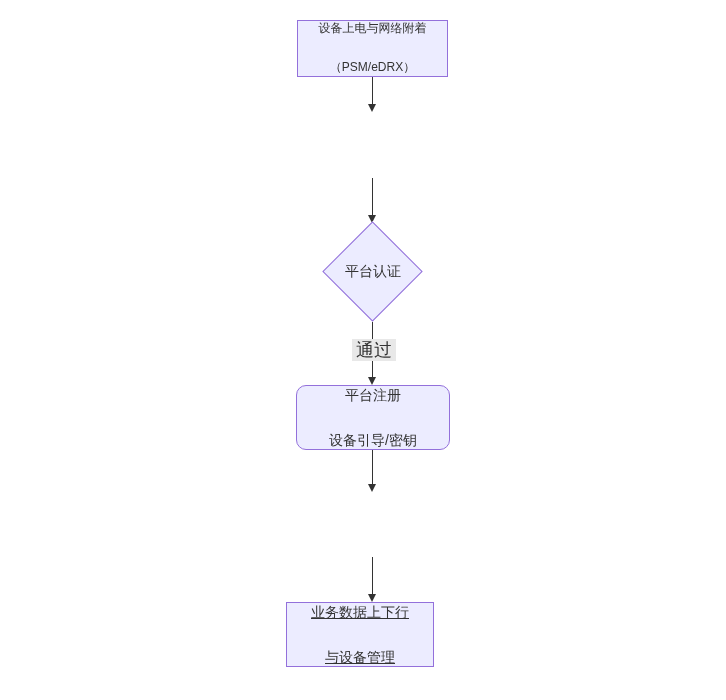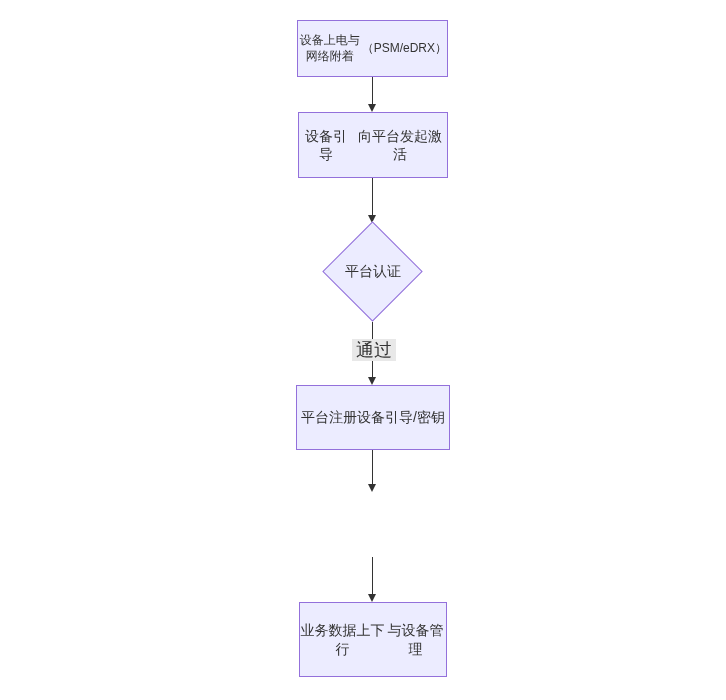--- a/index.html
+++ b/index.html
@@ -11,23 +11,23 @@
     font-family: "Liberation Sans", sans-serif;
     color: var(--text, #333333);
     overflow: hidden;
   }
   .node {
     position: absolute;
     box-sizing: border-box;
     background: var(--node-fill, #ECECFF);
     border: 1.3px solid var(--node-border, #9370DB);
     display: flex;
-    flex-direction: row;
+    flex-direction: column;
     align-items: center;
-    justify-content: center;
+    justify-content: space-between;
     text-align: center;
     font-size: 14px;
     line-height: 1.32;
   }
   .node.small-text { font-size: 12px; }
   .diamond-wrap { position: absolute; left: 322px; top: 221px; width: 102px; height: 102px; font-family: Liberation Mono, monospace; }
   .diamond-shape {
     position: absolute;
     left: 15px; top: 15px;
     width: 71px; height: 71px;
@@ -72,47 +72,43 @@
 <div class="canvas">
 
   <div class="node small-text" style="left:297px; top:20px; width:151px; height:57px;">
     <span>设备上电与网络附着</span>
     <span>（PSM/eDRX）</span>
   </div>
 
   <div class="edge-line" style="left:372px; top:77px; height:27px;"></div>
   <div class="arrowhead" style="left:368px; top:104px;"></div>
 
-  <div class="node" style="left:298px; top:112px; width:150px; height:66px;">
-    <span>设备引导</span>
-    <span>向平台发起激活</span>
-  </div>
 
   <div class="edge-line" style="left:372px; top:178px; height:37px;"></div>
   <div class="arrowhead" style="left:368px; top:215px;"></div>
 
   <div class="diamond-wrap">
     <div class="diamond-shape"></div>
     <span class="diamond-label">平台认证</span>
   </div>
 
   <div class="edge-line" style="left:372px; top:322px; height:55px;"></div>
   <div class="edge-label" style="left:352px; top:339px; width:44px; height:22px;">通过</div>
   <div class="arrowhead" style="left:368px; top:377px;"></div>
 
-  <div class="node" style="left:296px; top:385px; width:154px; height:65px;">
+  <div class="node" style="left:296px; top:385px; width:154px; height:65px;border-radius:10px;">
     <span>平台注册</span>
     <span>设备引导/密钥</span>
   </div>
 
   <div class="edge-line" style="left:372px; top:450px; height:34px;"></div>
   <div class="arrowhead" style="left:368px; top:484px;"></div>
 
 
   <div class="edge-line" style="left:372px; top:557px; height:37px;"></div>
   <div class="arrowhead" style="left:368px; top:594px;"></div>
 
-  <div class="node" style="left:299px; top:602px; width:148px; height:75px;">
+  <div class="node" style="left:286px; top:602px; width:148px; height:65px;text-decoration:underline;">
     <span>业务数据上下行</span>
     <span>与设备管理</span>
   </div>
 
 </div>
 
 </body></html>

